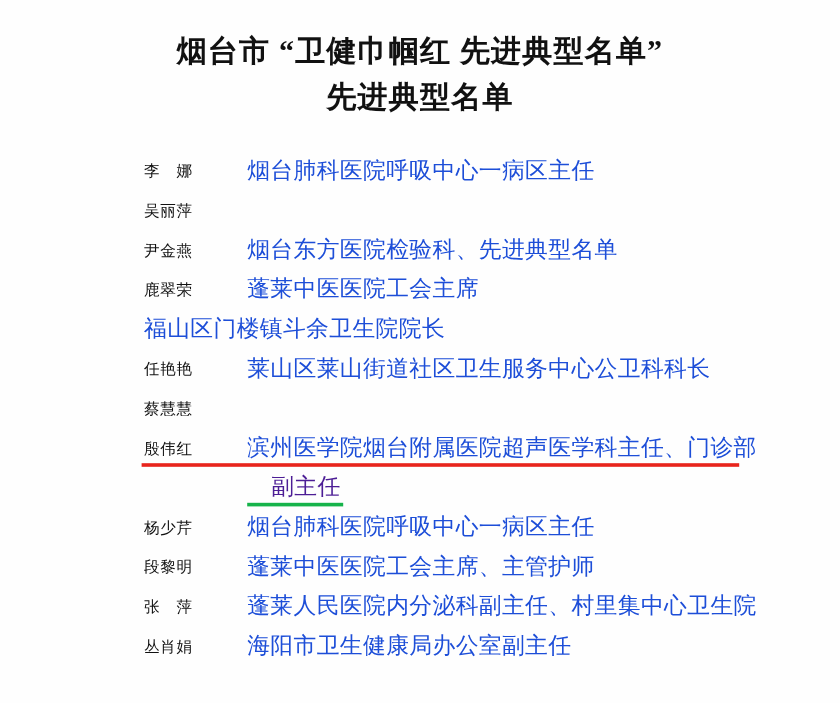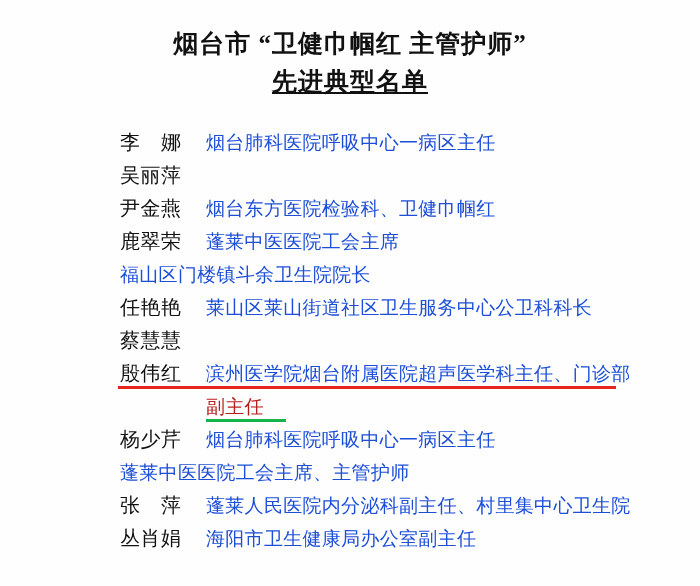--- a/index.html
+++ b/index.html
@@ -30,59 +30,59 @@
   .title-line {
     font-size: 25px;
     font-weight: bold;
     letter-spacing: 1px;
     line-height: 36px;
     color: #111111;
     white-space: nowrap;
   }
   .title-line.second {
     margin-top: 2px;
-    text-decoration: underline;
   }
   .list {
     margin-top: 26px;
     padding-left: 80px;
     padding-right: 20px;
   }
   .row {
     display: flex;
     align-items: flex-start;
     height: 33px;
     line-height: 33px;
     white-space: nowrap;
   }
   .name {
     width: 86px;
     flex: 0 0 86px;
-    font-size: 20px;
+    font-size: 13px;
     letter-spacing: 0.5px;
     color: #111111;
   }
   .desc {
     font-size: 19px;
     letter-spacing: 0.3px;
     color: #1d4ed8;
   }
   .cont-row {
     display: flex;
     height: 33px;
     line-height: 33px;
     white-space: nowrap;
   }
   .cont-row .name {
     visibility: hidden;
   }
   .cont-desc {
     font-size: 19px;
     letter-spacing: 0.3px;
-    color: #b91c1c;
+    color: #4c1d95;
+    margin-left: 20px;
   }
   
   .row.highlight {
     position: relative;
     align-items: flex-end;
   }
   .row.highlight::after {
     content: "";
     position: absolute;
     left: -2px;
@@ -103,38 +103,38 @@
     height: 3px;
     background: #16b34a;
   }
 </style>
 </head>
 <body>
 
 <div class="page">
 
   <div class="title-block">
-    <div class="title-line">烟台市 “卫健巾帼红  主管护师”</div>
+    <div class="title-line">烟台市 “卫健巾帼红  先进典型名单”</div>
     <div class="title-line second">先进典型名单</div>
   </div>
 
   <div class="list">
 
     <div class="row">
       <span class="name">李　娜</span>
       <span class="desc">烟台肺科医院呼吸中心一病区主任</span>
     </div>
 
     <div class="row">
       <span class="name">吴丽萍</span>
     </div>
 
     <div class="row">
       <span class="name">尹金燕</span>
-      <span class="desc">烟台东方医院检验科、卫健巾帼红</span>
+      <span class="desc">烟台东方医院检验科、先进典型名单</span>
     </div>
 
     <div class="row">
       <span class="name">鹿翠荣</span>
       <span class="desc">蓬莱中医医院工会主席</span>
     </div>
 
     <div class="row">
       <span class="desc">福山区门楼镇斗余卫生院院长</span>
     </div>
@@ -156,20 +156,21 @@
       <span class="name">　</span>
       <span class="cont-desc">副主任</span>
     </div>
 
     <div class="row">
       <span class="name">杨少芹</span>
       <span class="desc">烟台肺科医院呼吸中心一病区主任</span>
     </div>
 
     <div class="row">
+      <span class="name">段黎明</span>
       <span class="desc">蓬莱中医医院工会主席、主管护师</span>
     </div>
 
     <div class="row">
       <span class="name">张　萍</span>
       <span class="desc">蓬莱人民医院内分泌科副主任、村里集中心卫生院</span>
     </div>
 
     <div class="row">
       <span class="name">丛肖娟</span>

